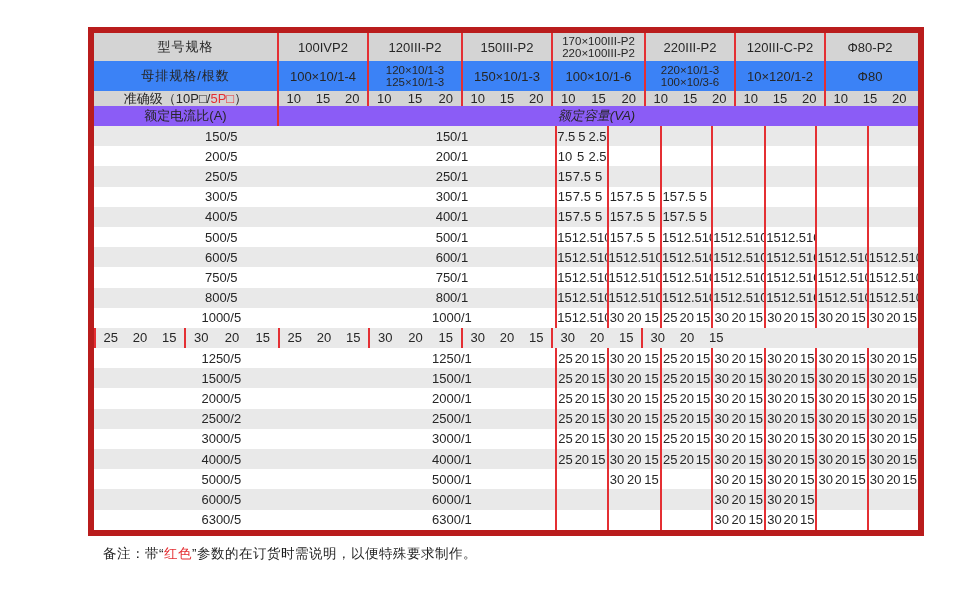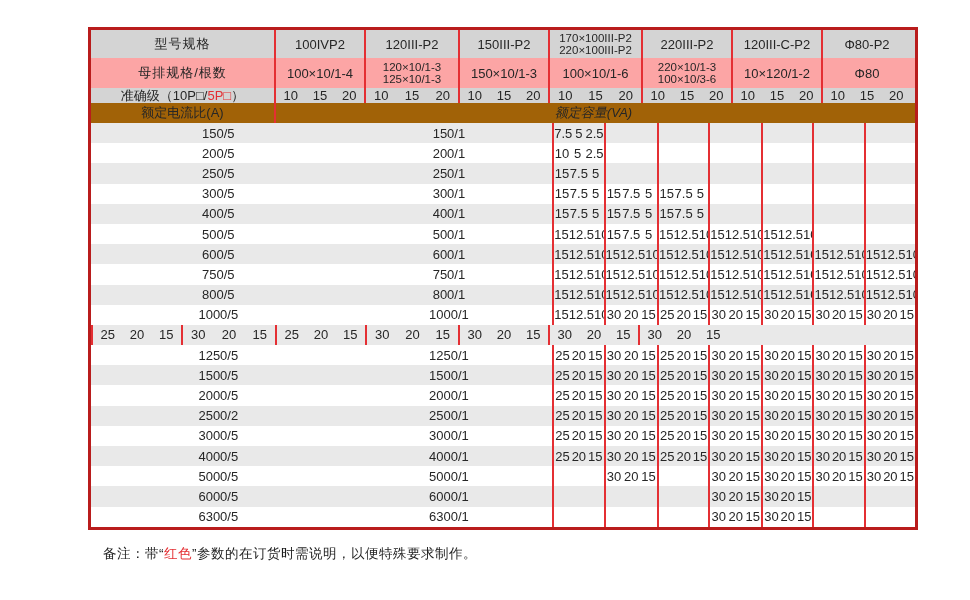--- a/index.html
+++ b/index.html
@@ -3,27 +3,27 @@
 <meta charset="utf-8">
 <style>
   html,body{margin:0;padding:0;}
   body{
     width:970px;height:600px;position:relative;background:#ffffff;
     font-family:"Liberation Sans","DejaVu Sans",sans-serif;color:#262626;
     overflow:hidden;
   }
   .tbl{
     position:absolute;left:88px;top:27px;width:824px;
-    border:3px solid #b91c1c;background:#fff;
+    border:6px solid #b91c1c;background:#fff;
   }
   .row{display:flex;align-items:stretch;}
   .r-model{height:28px;background:#d4d4d4;}
-  .r-busbar{height:30px;background:#fca5a5;}
+  .r-busbar{height:30px;background:#3b82f6;}
   .r-acc{height:15px;background:#d4d4d4;align-items:center;}
-  .r-mid{height:20px;background:#a16207;}
+  .r-mid{height:20px;background:#8b5cf6;}
   .body-row{height:20.2px;background:#ffffff;}
   .body-row.stripe{background:#e9e9e9;}
   .cell{
     box-sizing:border-box;display:flex;align-items:center;justify-content:center;
     font-size:13px;white-space:nowrap;overflow:hidden;
   }
   .c0{width:183px;}
   .col-1{width:90px}.col-2{width:94px}.col-3{width:90px}.col-4{width:93px}
   .col-5{width:90px}.col-6{width:90px}.col-7{width:90px}
   .merged{width:637px;font-style:italic;}

